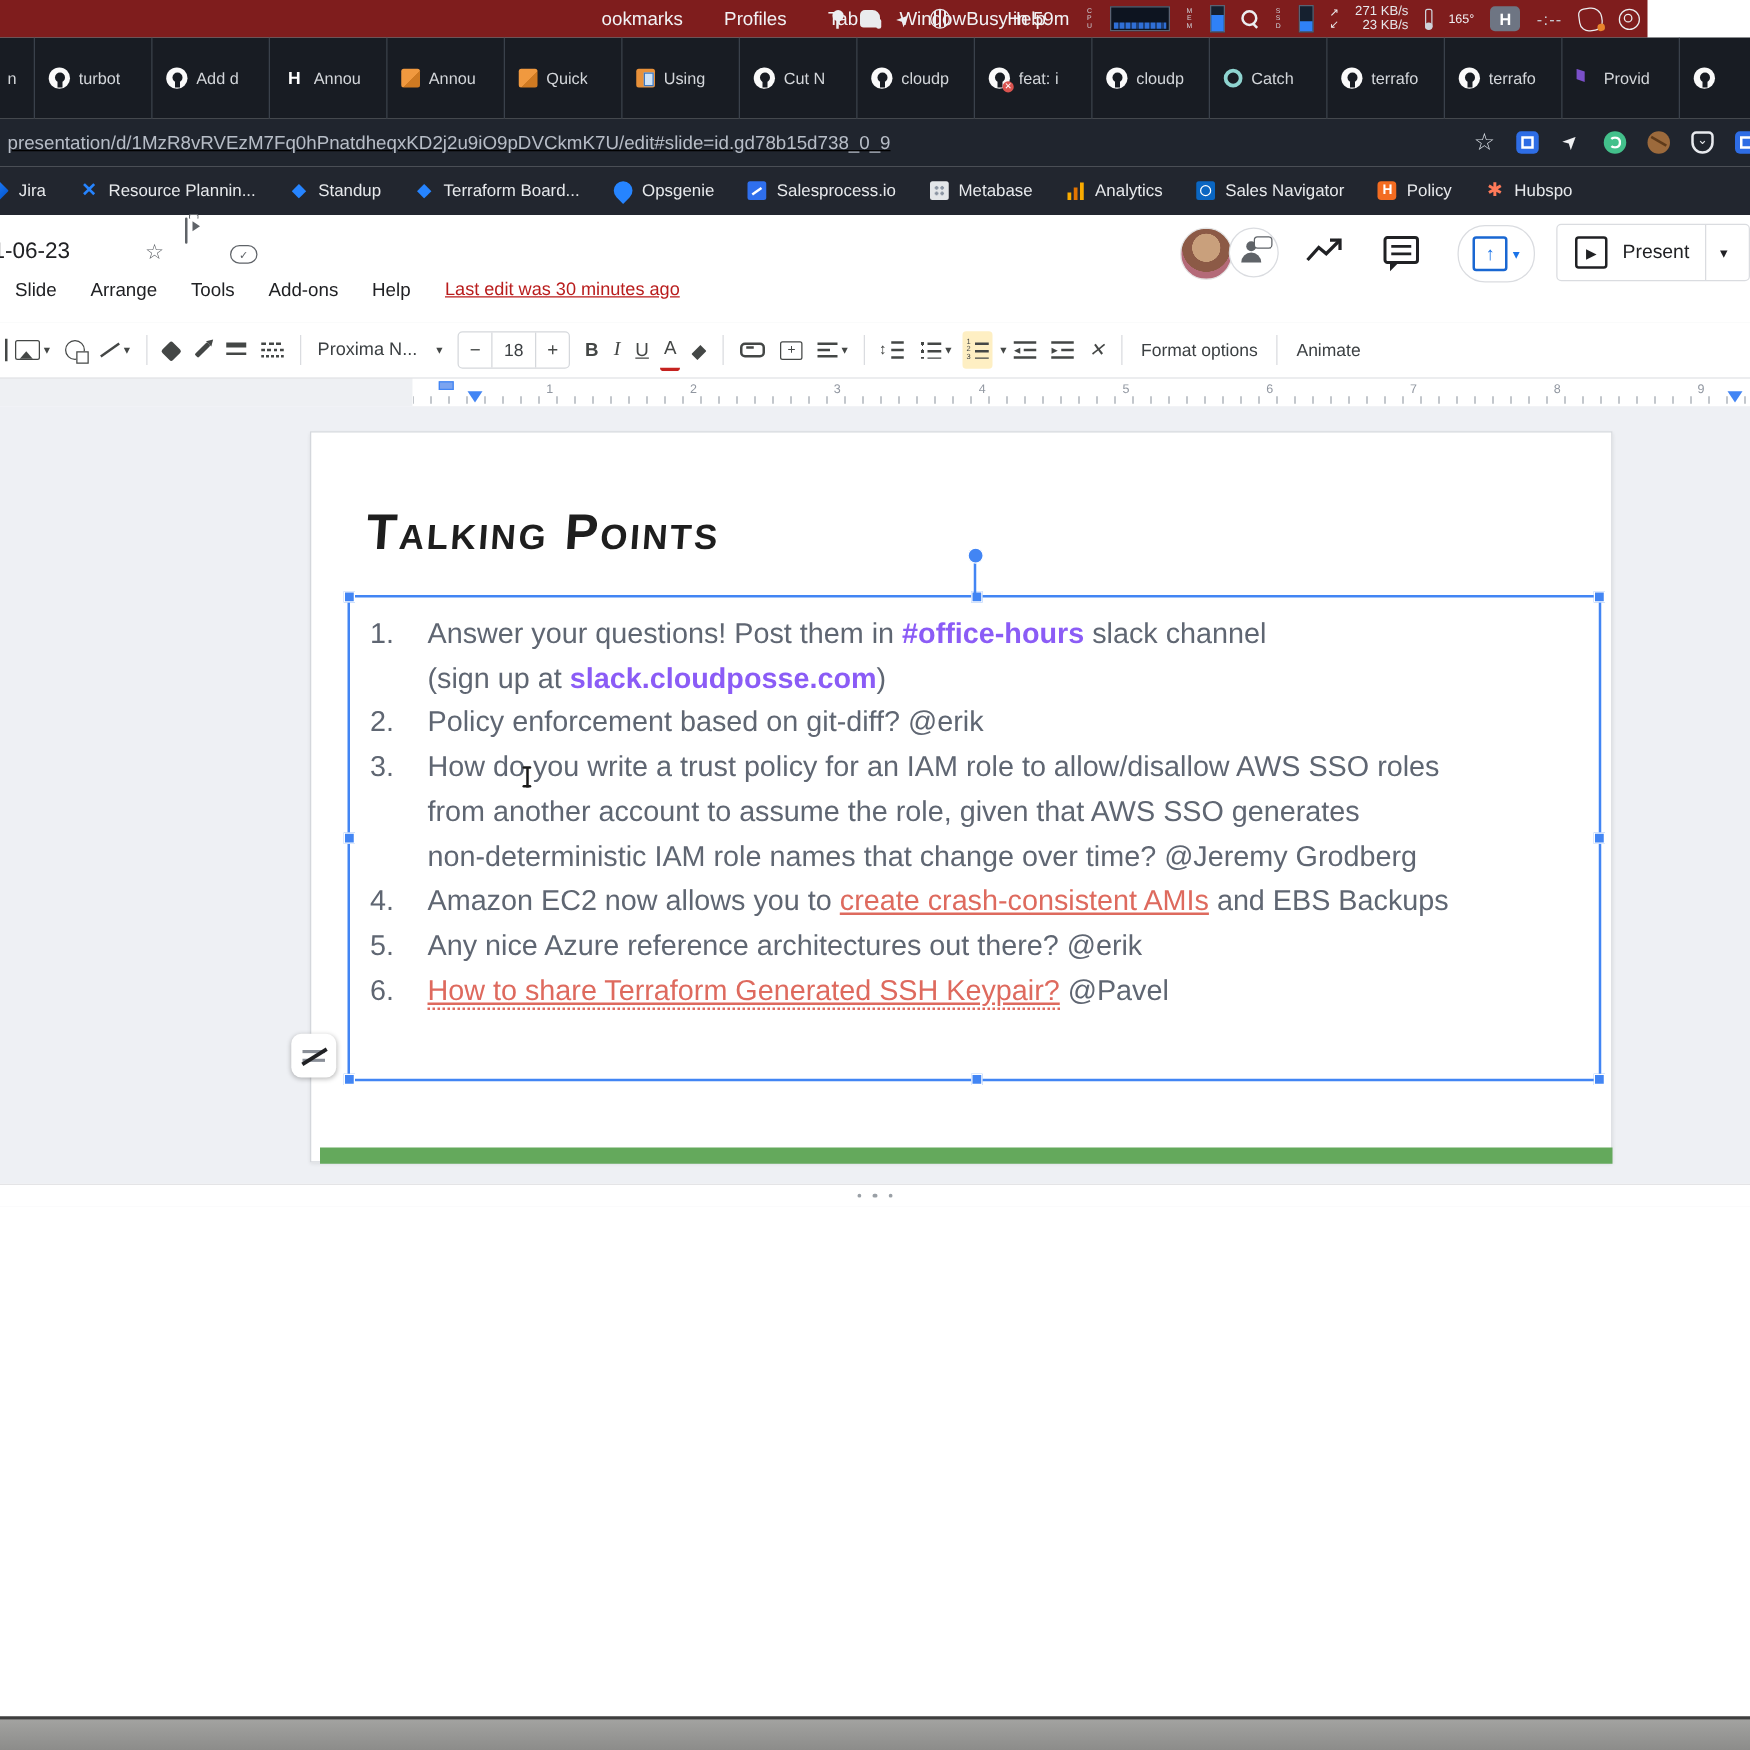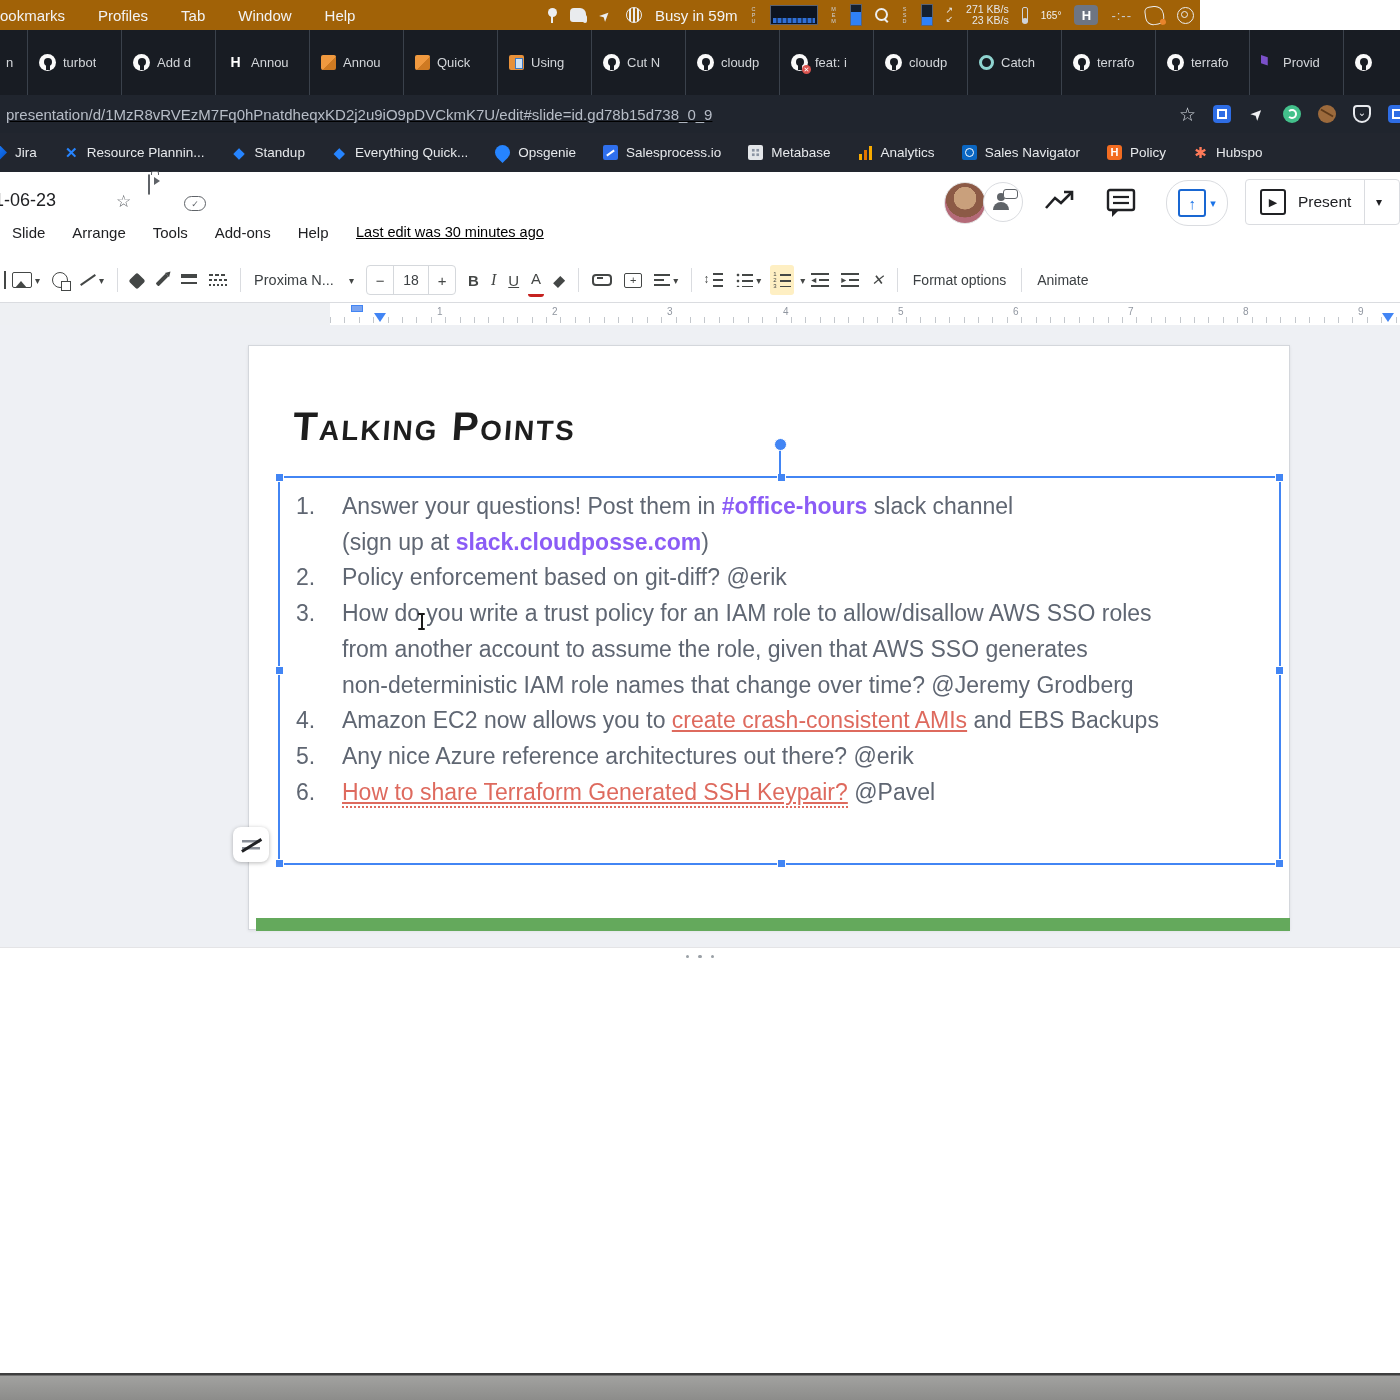--- a/index.html
+++ b/index.html
@@ -1,21 +1,21 @@
 <!DOCTYPE html>
 <html><head>
 <meta charset="utf-8">
 <style>
   html,body{margin:0;padding:0;background:#fff;}
   #app{position:relative;width:1400px;height:1400px;overflow:hidden;
        font-family:"Liberation Sans",sans-serif;-webkit-font-smoothing:antialiased;}
 
   
-  .menubar{position:absolute;left:0;top:0;width:1200px;height:30px;background:#a16207;
-           display:flex;align-items:center;color:#f2f3f5;font-size:15px;}
+  .menubar{position:absolute;left:0;top:0;width:1318px;height:30px;background:#7f1d1d;
+           display:flex;align-items:center;color:#f2f3f5;font-size:15px;justify-content:center;}
   .mb-left{display:flex;align-items:center;gap:33px;margin-left:0;}
   .mb-item{white-space:nowrap;}
   .mb-right{position:absolute;right:6px;top:0;height:30px;display:flex;align-items:center;gap:13px;}
   .pin-ic{width:9px;height:16px;position:relative;}
   .pin-ic::before{content:"";position:absolute;left:0;top:1px;width:9px;height:9px;border-radius:50%;background:#eceef1;}
   .pin-ic::after{content:"";position:absolute;left:3.5px;top:9px;width:2px;height:7px;background:#eceef1;}
   .ele-ic{width:16px;height:14px;background:#e9ebee;border-radius:4px 6px 2px 3px;position:relative;}
   .ele-ic::after{content:"";position:absolute;right:-1px;top:7px;width:4px;height:8px;background:#e9ebee;border-radius:2px;}
   .rocket-ic{width:14px;height:14px;color:#eceef1;font-size:13px;line-height:14px;transform:rotate(-45deg);}
   .busy-ic{width:16px;height:16px;border-radius:50%;border:1.5px solid #eceef1;box-sizing:border-box;
@@ -106,21 +106,21 @@
   
   .appheader{position:absolute;left:0;top:172px;width:1400px;height:86px;background:#fff;border-bottom:1px solid #eceef0;}
   .doc-title{position:absolute;left:-6px;top:18px;font-size:18px;color:#202124;}
   .t-ic{position:absolute;top:19px;color:#5f6368;font-size:17px;}
   .folder-ic{width:18px;height:14px;border:1.6px solid #5f6368;border-radius:2px;position:relative;top:3px;}
   .folder-ic::before{content:"";position:absolute;left:2px;top:-4px;width:6px;height:3px;border:1.6px solid #5f6368;border-bottom:none;border-radius:2px 2px 0 0;}
   .folder-ic::after{content:"";position:absolute;left:5px;top:2px;border-left:6px solid #5f6368;border-top:4px solid transparent;border-bottom:4px solid transparent;}
   .cloud-ic{width:20px;height:13px;border:1.6px solid #5f6368;border-radius:8px;position:relative;top:4px;
             display:flex;align-items:center;justify-content:center;font-size:9px;color:#5f6368;}
   .menus{position:absolute;left:12px;top:52px;display:flex;gap:27px;font-size:15px;color:#202124;}
-  .lastedit{position:absolute;left:356px;top:52px;font-size:14.5px;color:#000000;text-decoration:underline;}
+  .lastedit{position:absolute;left:356px;top:52px;font-size:14.5px;color:#b91c1c;text-decoration:underline;}
   .avatar{position:absolute;left:944px;top:10px;width:40px;height:40px;border-radius:50%;
           background:radial-gradient(circle at 50% 38%,#c9a07c 0 35%,#8c5a46 36% 60%,#b46a78 61% 100%);border:1px solid #e3e3e3;}
   .presence{position:absolute;left:983px;top:10px;width:40px;height:40px;border-radius:50%;background:#fff;border:1px solid #dadce0;box-sizing:border-box;}
   .presence .head{position:absolute;left:13px;top:10px;width:8px;height:8px;border-radius:50%;background:#5f6368;}
   .presence .body{position:absolute;left:9px;top:19px;width:16px;height:8px;border-radius:8px 8px 0 0;background:#5f6368;}
   .presence .bubble{position:absolute;left:19px;top:6px;width:13px;height:8px;border-radius:3px;background:#fff;border:1.4px solid #5f6368;
           display:flex;align-items:center;justify-content:center;font-size:6px;color:#5f6368;letter-spacing:.5px;}
   .hdr-svg{position:absolute;top:16px;}
   .share-pill{position:absolute;left:1166px;top:8px;width:60px;height:44px;border:1px solid #dadce0;border-radius:22px;
           display:flex;align-items:center;justify-content:center;gap:4px;background:#fff;}
@@ -381,21 +381,21 @@
     <span class="bm">
         <span class="bi bi-x">✕</span>
         <span>Resource Plannin...</span>
       </span>
     <span class="bm">
         <span class="bi bi-diamond">◆</span>
         <span>Standup</span>
       </span>
     <span class="bm">
         <span class="bi bi-diamond">◆</span>
-        <span>Everything Quick...</span>
+        <span>Terraform Board...</span>
       </span>
     <span class="bm">
         <span class="bi bi-ops"></span>
         <span>Opsgenie</span>
       </span>
     <span class="bm">
         <span class="bi bi-sp"></span>
         <span>Salesprocess.io</span>
       </span>
     <span class="bm">

